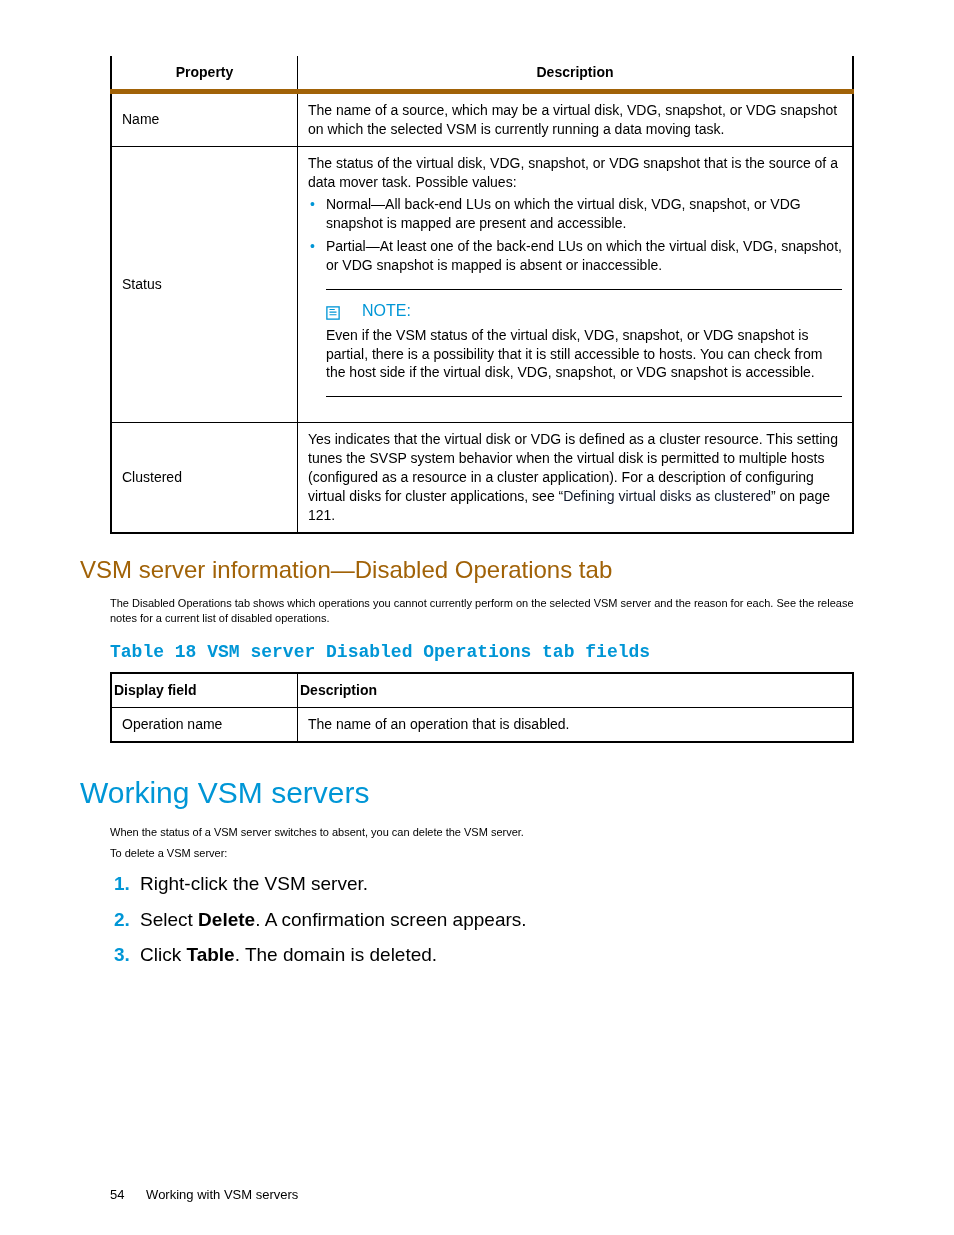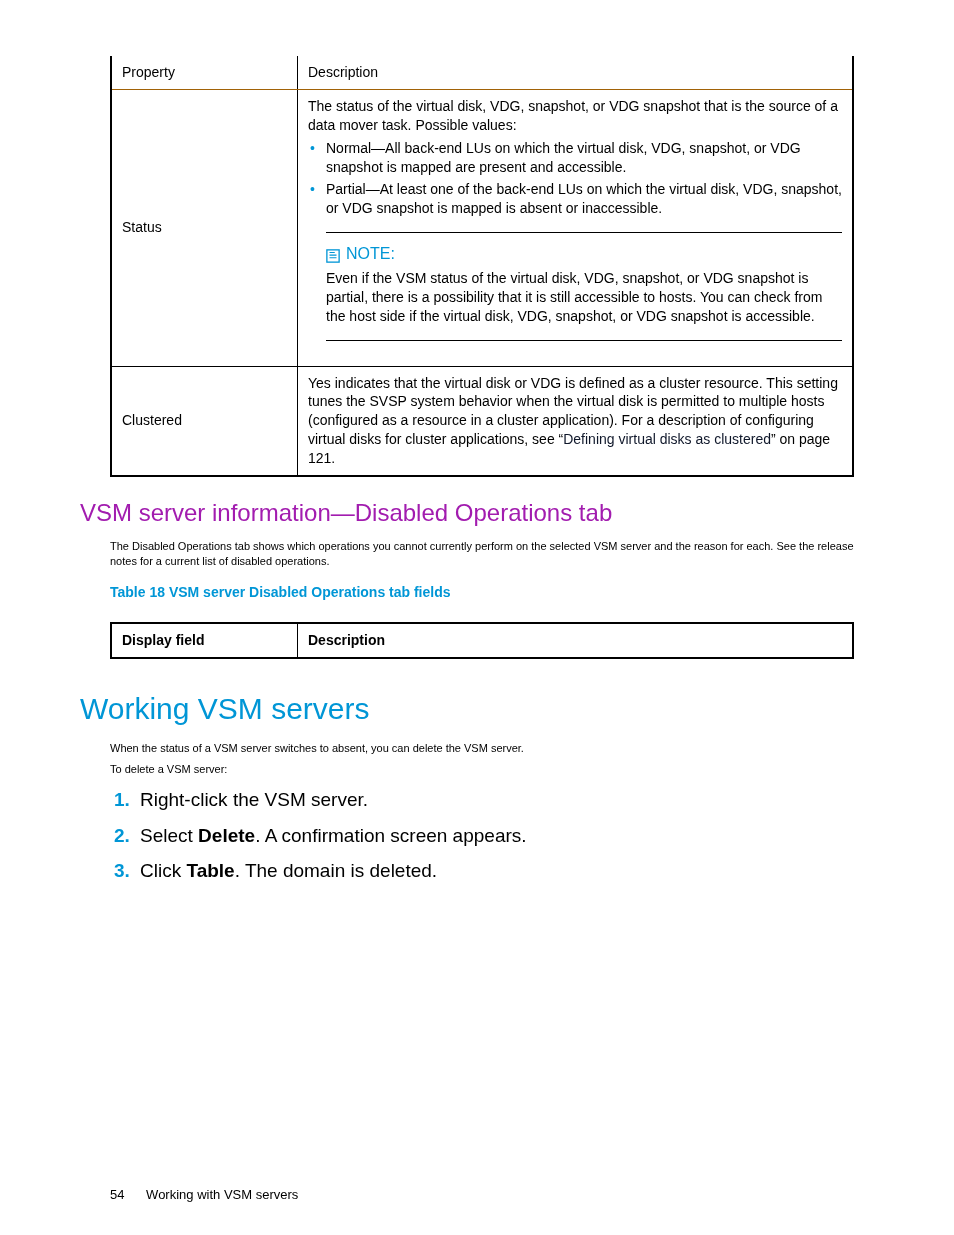--- a/index.html
+++ b/index.html
@@ -17,74 +17,75 @@
     border-collapse: collapse;
     width: 100%;
     margin-bottom: 18px;
   }
   table.outer {
     border-left: 2px solid #000;
     border-right: 2px solid #000;
     border-bottom: 2px solid #000;
   }
   table.outer th {
-    text-align: left;
-    font-weight: normal;
+    text-align: center;
+    font-weight: bold;
     font-size: 14px;
     padding: 7px 10px;
-    border-bottom: 1px solid #a16207;
+    border-bottom: 5px solid #a16207;
     vertical-align: top;
   }
   table.outer td {
     padding: 7px 10px;
     border-top: 1px solid #000;
     vertical-align: top;
     font-size: 14px;
   }
   table.outer .col1 {
     width: 165px;
     border-right: 1px solid #000;
     vertical-align: middle;
   }
   table.full {
     border: 2px solid #000;
   }
   table.full th {
     text-align: left;
     font-weight: bold;
     font-size: 14px;
-    padding: 7px 10px;
+    padding: 7px 2px;
     border-bottom: 1px solid #000;
   }
   table.full td {
     padding: 7px 10px;
     border-top: 1px solid #000;
     font-size: 14px;
   }
   table.full .col1 {
     width: 165px;
     border-right: 1px solid #000;
   }
   .heading2 {
-    color: #a21caf;
+    color: #a16207;
     font-size: 24px;
     font-weight: normal;
     margin: 20px 0 10px -30px;
   }
   .heading1 {
     color: #0096D6;
     font-size: 30px;
     font-weight: normal;
     margin: 30px 0 12px -30px;
   }
   .table-title {
     color: #0096D6;
     font-weight: bold;
-    font-size: 14px;
-    margin: 14px 0 20px 0;
+    font-size: 18px;
+    margin: 14px 0 8px 0;
+    font-family: Liberation Mono, monospace;
   }
   .body-text {
     font-size: 11px;
     margin: 6px 0;
   }
   ul.bullets {
     list-style: none;
     padding: 0;
     margin: 4px 0 4px 0;
   }
@@ -105,21 +106,21 @@
     border: none;
     border-top: 1px solid #000;
     margin: 14px 0 10px 18px;
   }
   .note-head {
     color: #0096D6;
     font-size: 16px;
     margin-left: 18px;
     display: flex;
     align-items: center;
-    gap: 6px;
+    gap: 22px;
   }
   .note-icon {
     display: inline-block;
     width: 14px;
     height: 14px;
   }
   .note-body {
     margin: 4px 0 0 18px;
   }
   .link {
@@ -160,20 +161,24 @@
 <body>
 
 <table class="outer">
   <thead>
     <tr>
       <th class="col1">Property</th>
       <th>Description</th>
     </tr>
   </thead>
   <tbody>
+    <tr>
+      <td class="col1">Name</td>
+      <td>The name of a source, which may be a virtual disk, VDG, snapshot, or VDG snapshot on which the selected VSM is currently running a data moving task.</td>
+    </tr>
     <tr>
       <td class="col1">Status</td>
       <td>
         <div>The status of the virtual disk, VDG, snapshot, or VDG snapshot that is the source of a data mover task. Possible values:</div>
         <ul class="bullets">
           <li>Normal—All back-end LUs on which the virtual disk, VDG, snapshot, or VDG snapshot is mapped are present and accessible.</li>
           <li>Partial—At least one of the back-end LUs on which the virtual disk, VDG, snapshot, or VDG snapshot is mapped is absent or inaccessible.</li>
         </ul>
         <hr class="note-rule">
         <div class="note-head">
@@ -203,20 +208,24 @@
 <div class="table-title">Table 18 VSM server Disabled Operations tab fields</div>
 
 <table class="full">
   <thead>
     <tr>
       <th class="col1">Display field</th>
       <th>Description</th>
     </tr>
   </thead>
   <tbody>
+    <tr>
+      <td class="col1">Operation name</td>
+      <td>The name of an operation that is disabled.</td>
+    </tr>
   </tbody>
 </table>
 
 <div class="heading1">Working VSM servers</div>
 <p class="body-text">When the status of a VSM server switches to absent, you can delete the VSM server.</p>
 <p class="body-text">To delete a VSM server:</p>
 <ol class="steps">
   <li>Right-click the VSM server.</li>
   <li><span>Select </span><span class="bold">Delete</span><span>. A confirmation screen appears.</span></li>
   <li><span>Click </span><span class="bold">Table</span><span>. The domain is deleted.</span></li>

